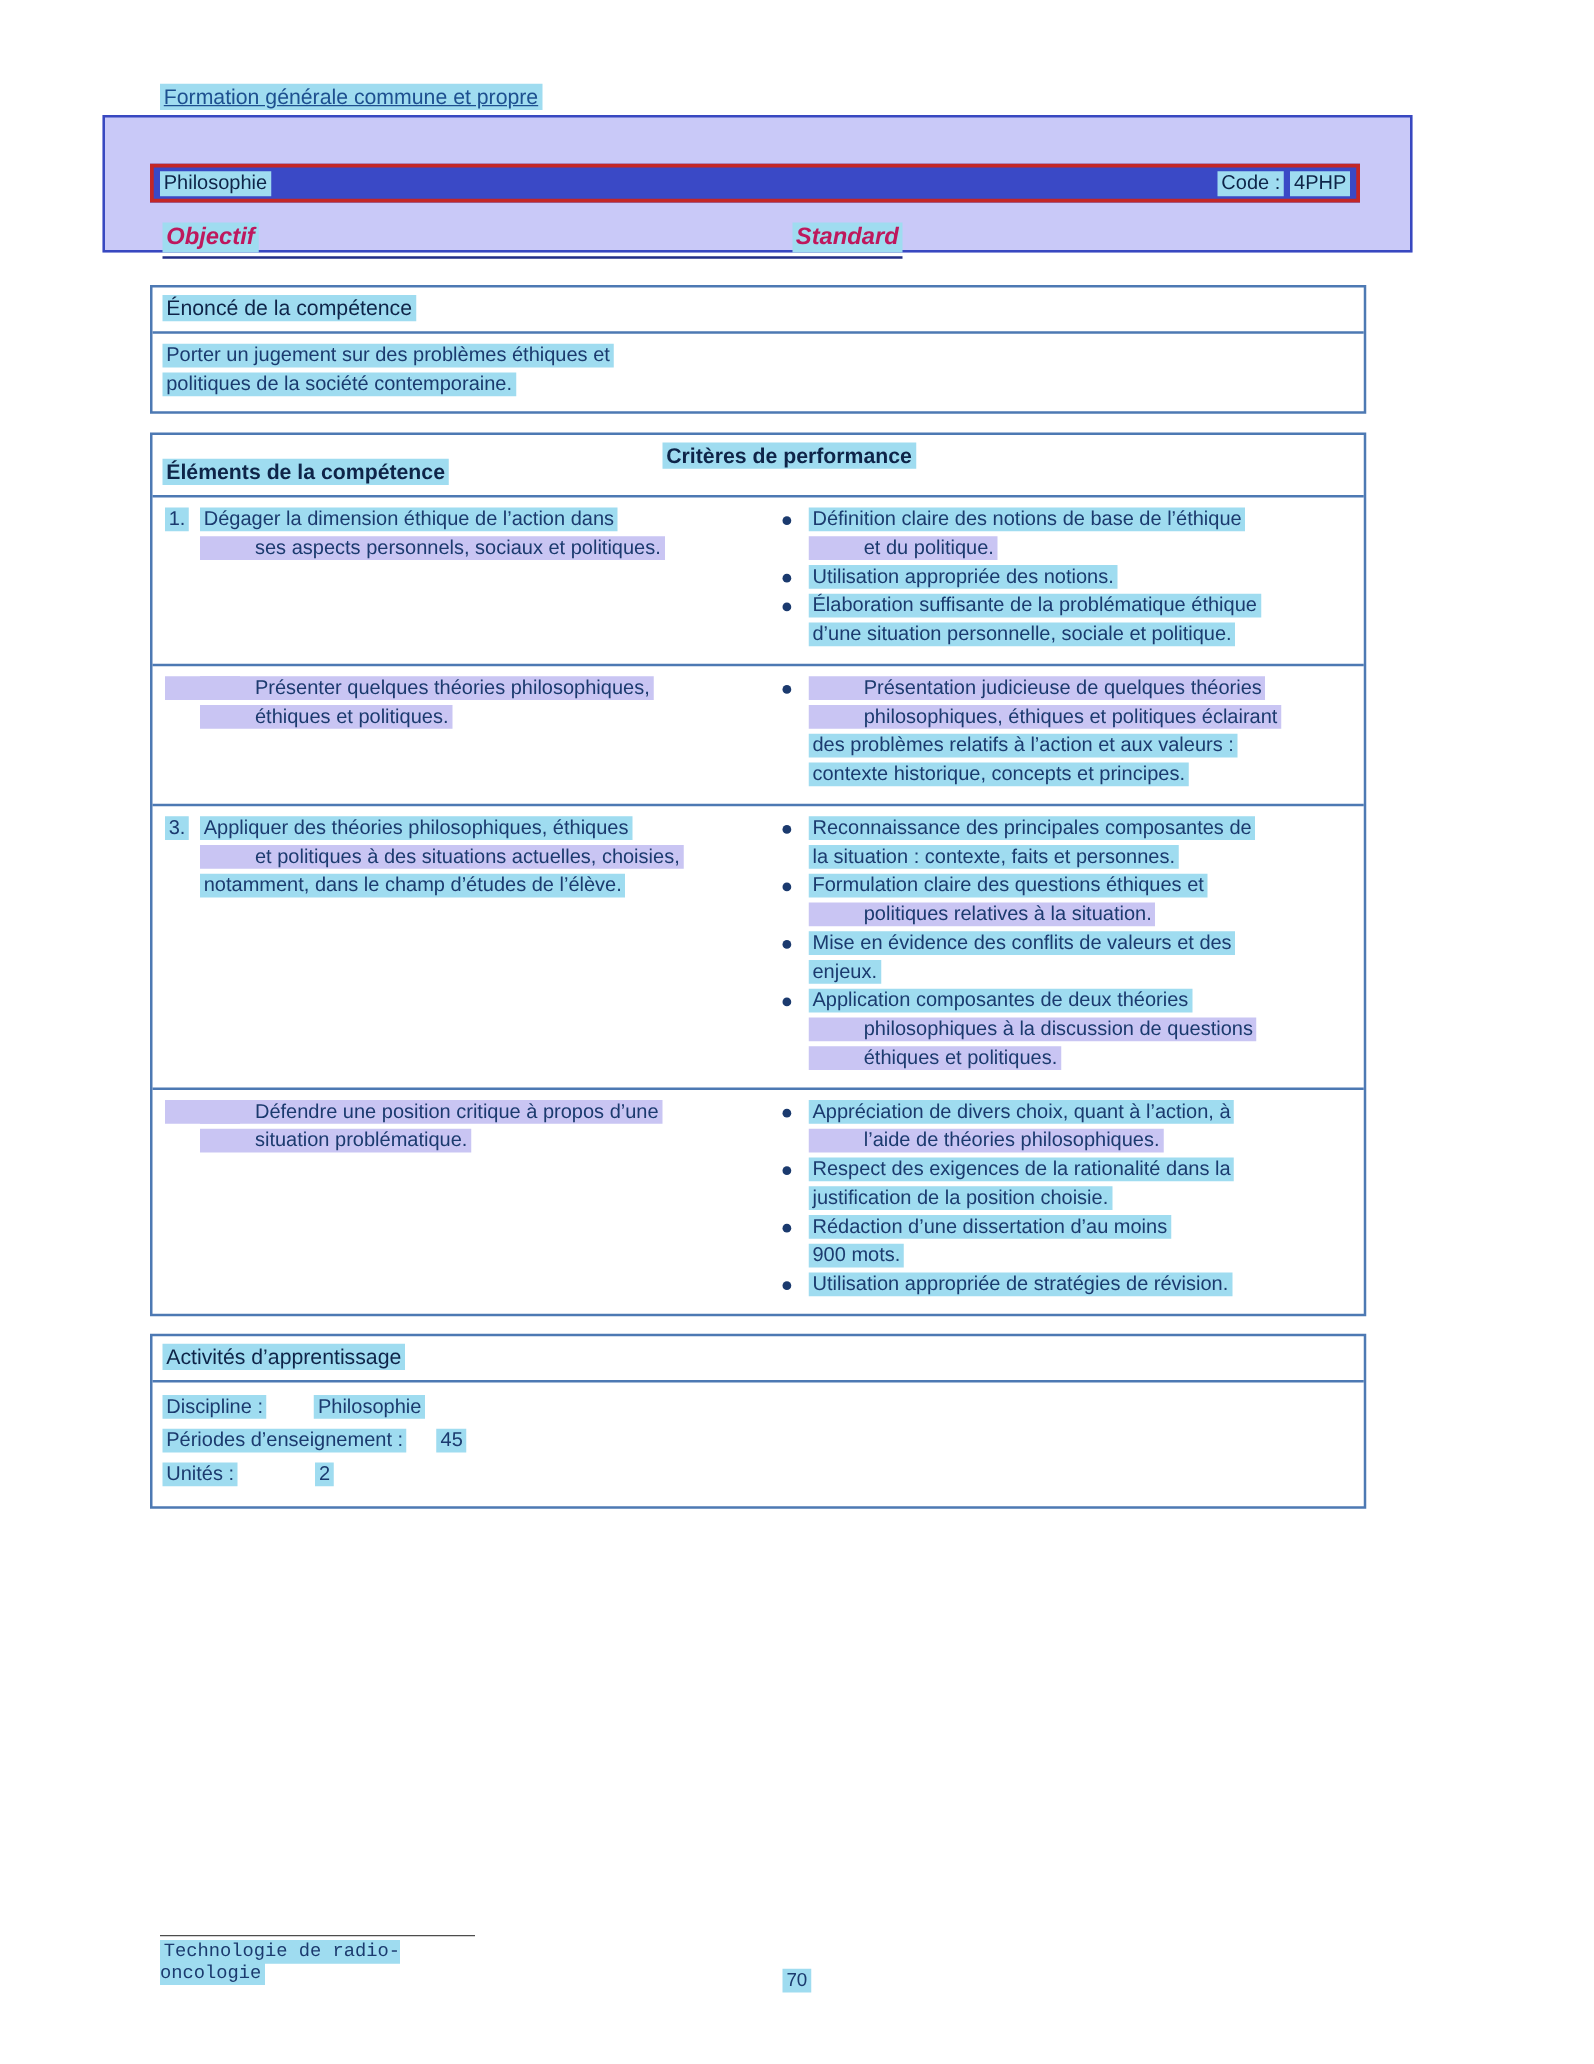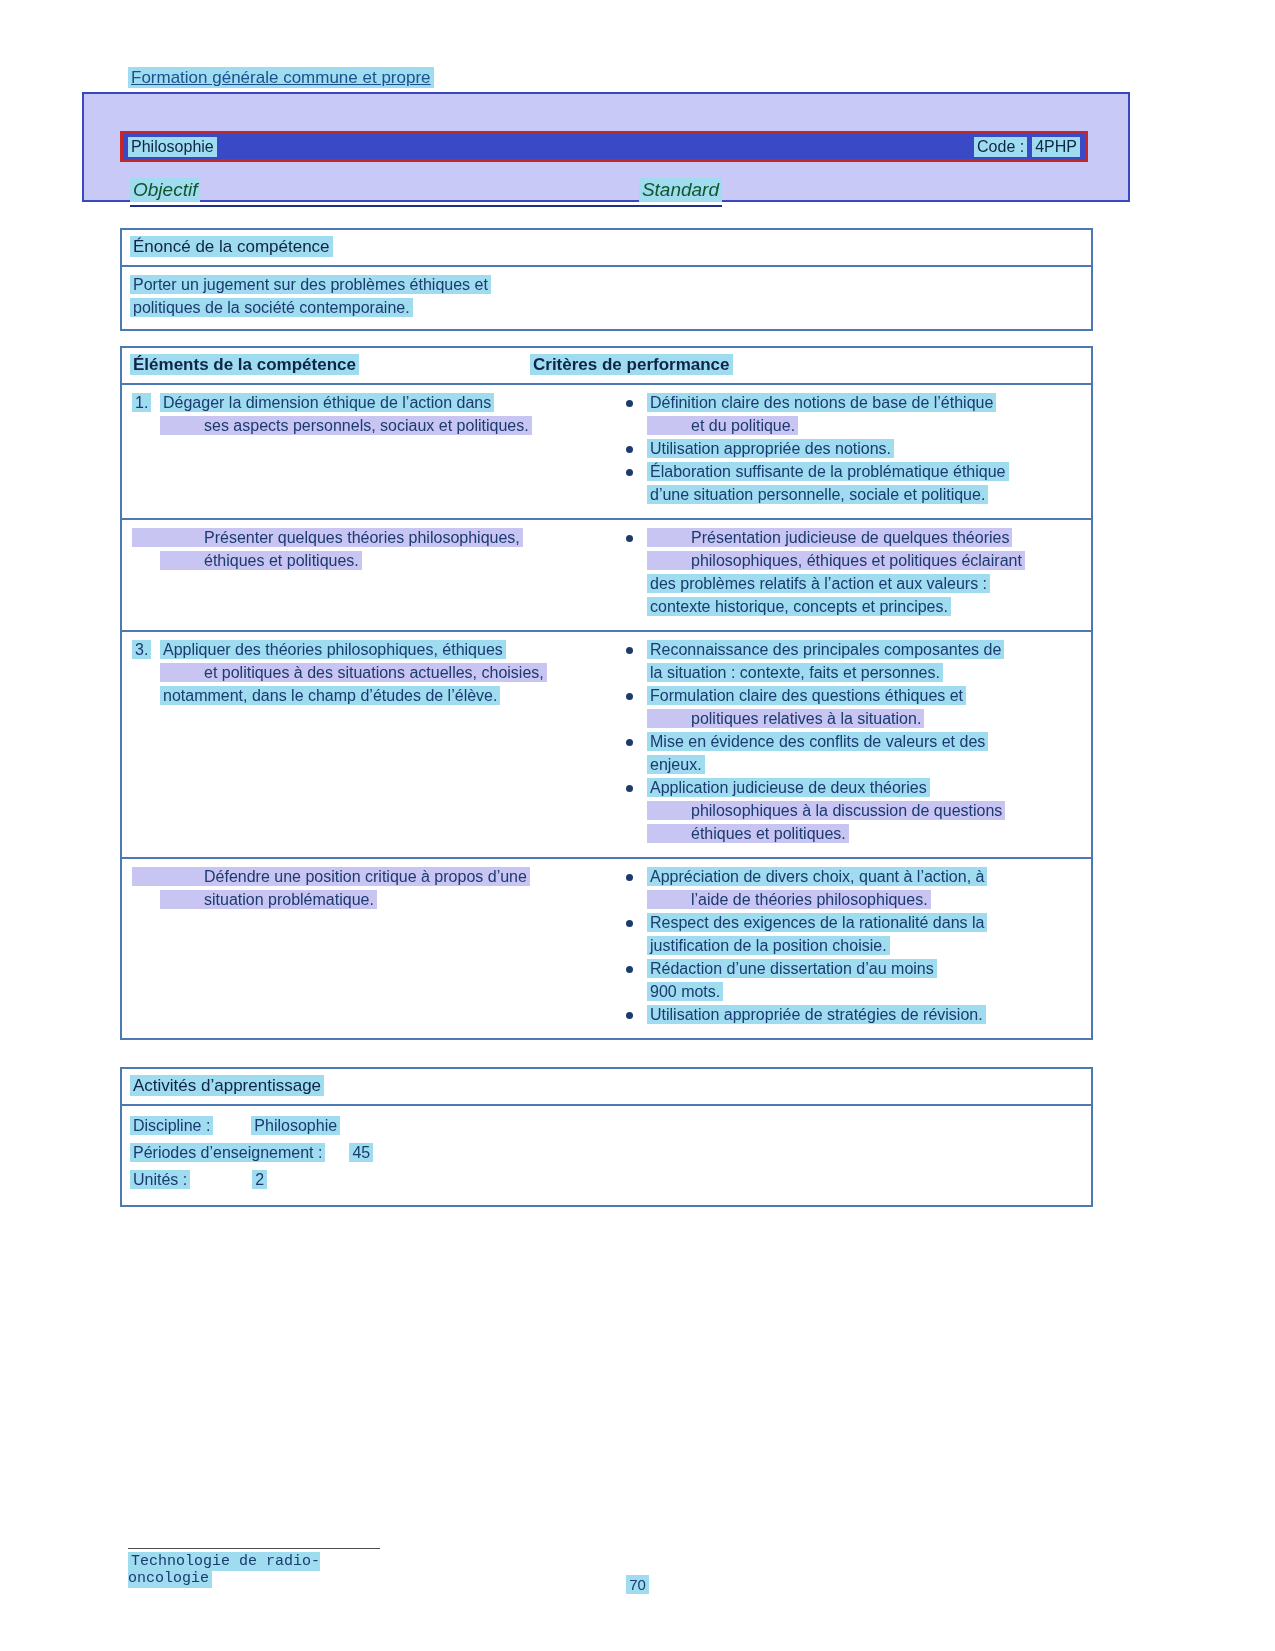--- a/index.html
+++ b/index.html
@@ -23,32 +23,32 @@
 
   .panel{position:absolute;left:82px;top:92px;width:1048px;height:110px;
          background:var(--panel-fill);border:2px solid var(--panel-border);}
   .banner{position:absolute;left:36px;right:40px;top:37px;height:31px;
           background:var(--banner-fill);border:3px solid var(--banner-border);
           display:flex;align-items:center;justify-content:space-between;padding:0 5px;}
   .banner .hl{font-size:16px;color:var(--ink-strong);}
   .banner-code{display:flex;gap:5px;}
   .obj-std{position:absolute;left:46px;top:84px;width:592px;display:flex;justify-content:space-between;
            border-bottom:2px solid #222f86;padding-bottom:3px;
-           font-size:19px;font-weight:normal;font-style:italic;color:#14532d;}
+           font-size:19px;font-weight:bold;font-style:italic;color:#be185d;}
 
   .tbl{position:absolute;left:120px;width:973px;background:#fff;border:2px solid var(--tbl-border);}
   .tbl-header{padding:7px 8px 8px;border-bottom:2px solid var(--tbl-border);
               font-size:17px;font-weight:normal;color:var(--ink-strong);}
   .tbl-body{padding:6px 8px 10px;font-size:16px;}
   .tbl-enonce{top:228px;}
 
   .tbl-comp{top:346px;}
   .comp-header{display:flex;border-bottom:2px solid var(--tbl-border);
                font-size:17px;font-weight:bold;color:var(--ink-strong);}
-  .comp-header-left{width:408px;padding:7px 8px 8px;}
+  .comp-header-left{width:408px;padding:20px 8px 8px;}
   .comp-header-right{flex:1;padding:7px 8px 8px 0;}
   .comp-row{display:flex;font-size:16px;}
   .comp-row + .comp-row{border-top:2px solid var(--tbl-border);}
   .comp-left{width:495px;flex:none;display:flex;padding:6px 8px 12px 10px;}
   .comp-num{width:28px;flex:none;line-height:23px;}
   .comp-right{flex:1;padding:6px 4px 12px 0;}
   .crit-item{display:flex;}
   .crit-bullet{width:30px;flex:none;padding-left:9px;}
   .dot{display:block;width:7px;height:7px;border-radius:50%;background:var(--ink);margin-top:9px;}
   .crit-lines{flex:1;}
@@ -201,21 +201,21 @@
               <div class="crit-lines">
                 <div class="line"><span class="hl hl-cyan">Mise en évidence des conflits de valeurs et des</span></div>
                 <div class="line"><span class="hl hl-cyan">enjeux.</span></div>
               </div>
             </div>
             <div class="crit-item">
               <div class="crit-bullet">
                 <span class="dot"></span>
               </div>
               <div class="crit-lines">
-                <div class="line"><span class="hl hl-cyan">Application judicieuse de deux théories</span></div>
+                <div class="line"><span class="hl hl-cyan">Application composantes de deux théories</span></div>
                 <div class="line"><span class="hl hl-lav">philosophiques à la discussion de questions</span></div>
                 <div class="line"><span class="hl hl-lav">éthiques et politiques.</span></div>
               </div>
             </div>
           </div>
         </div>
         <div class="comp-row">
           <div class="comp-left">
             <div class="comp-num"><span class="hl hl-lav">4.</span></div>
             <div class="comp-left-lines">

